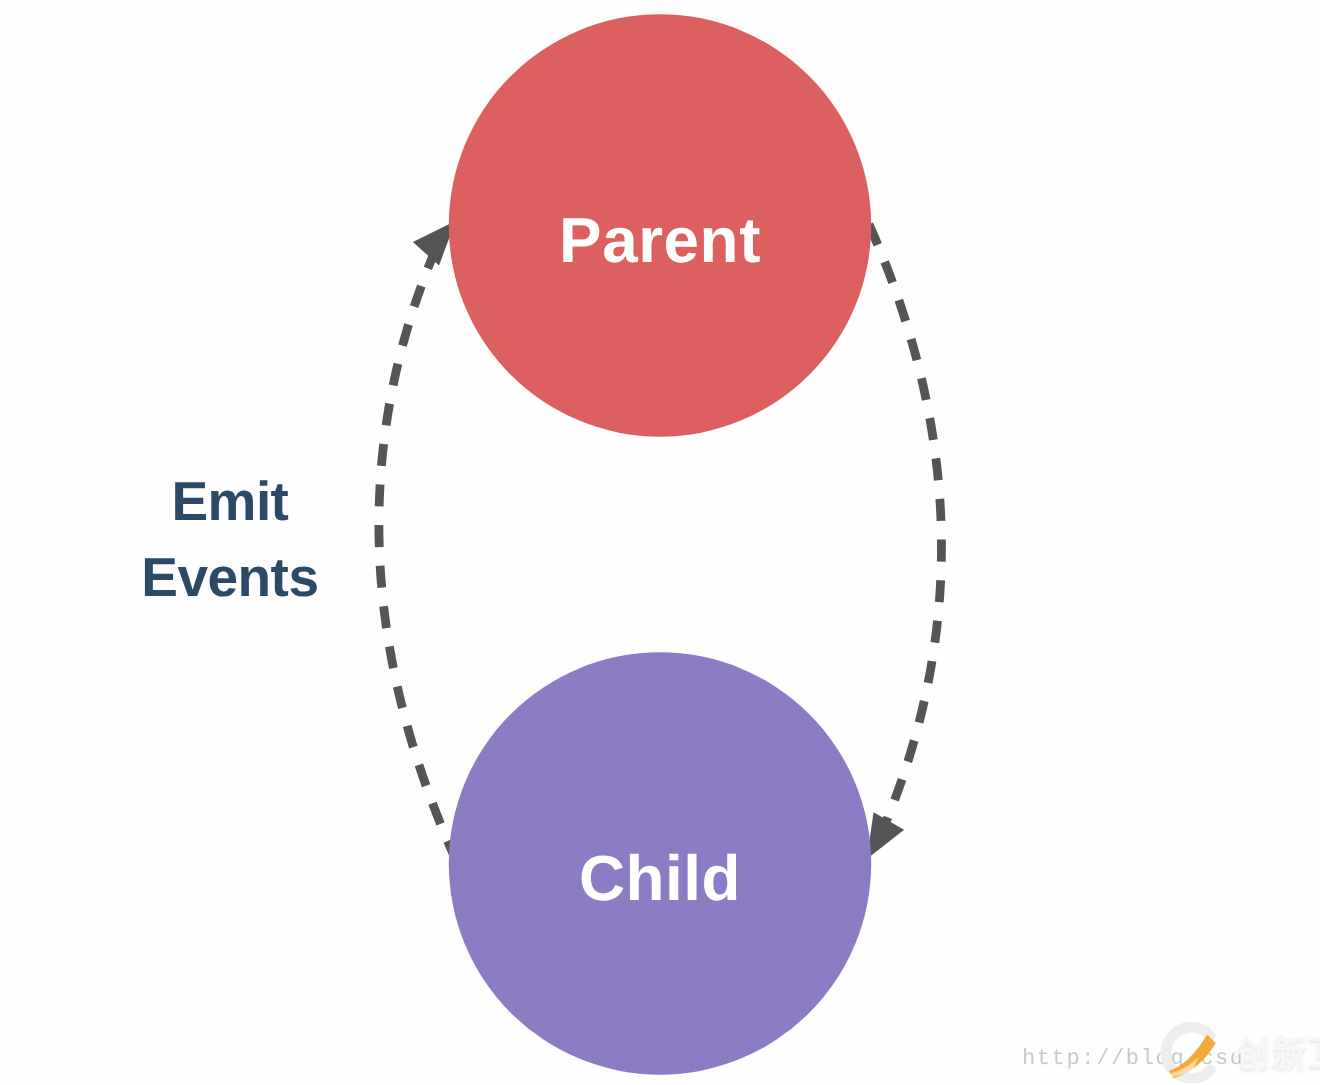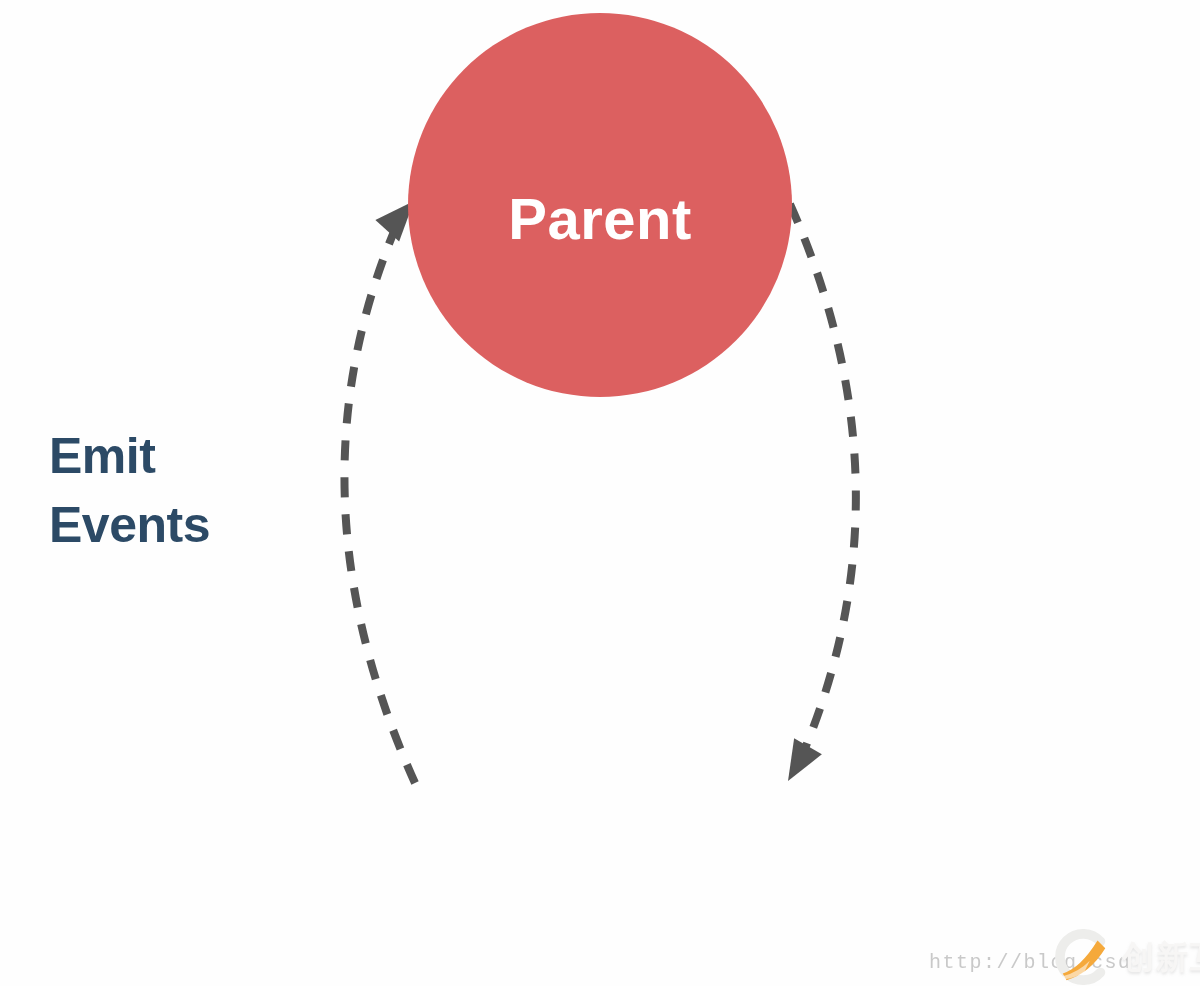--- a/index.html
+++ b/index.html
@@ -50,21 +50,21 @@
     font-weight: bold;
     letter-spacing: 0.5px;
     transform: translateY(-4px);
     margin-top: 34px;
   }
   
   .side-label {
     position: absolute;
     width: 320px;
     top: 422px;
-    text-align: left;
+    text-align: center;
     white-space: pre-line;
     color: var(--label-color, #2c4a66);
     font-size: 50px;
     font-weight: bold;
     line-height: 1.38;
     letter-spacing: -0.5px;
   }
   .side-label.left  { left: 49px; }
   .side-label.right { left: 849px; }
   
@@ -107,20 +107,23 @@
     <polygon class="arrowhead" points="0,0 -40,16 -40,-16" transform="translate(414,201) rotate(-48)"></polygon>
 
     <path class="dash" d="M 790 204 Q 916 488 801 758"></path>
     <polygon class="arrowhead" points="0,0 -40,16 -40,-16" transform="translate(788,781) rotate(120)"></polygon>
   </svg>
 
   <div class="circle parent">
     <span class="node-label">Parent</span>
   </div>
 
+  <div class="circle child">
+    <span class="node-label">Child</span>
+  </div>
 
   <div class="side-label left">Emit
 Events</div>
 
   <span class="wm-url">http://blog.csd</span>
 
   <svg class="wm-logo" viewBox="0 0 60 60" aria-hidden="true">
 
     <path d="M 47 14 A 24 24 0 1 0 47 46" fill="none" stroke="#ededeb" stroke-width="10" stroke-linecap="round"></path>
 

